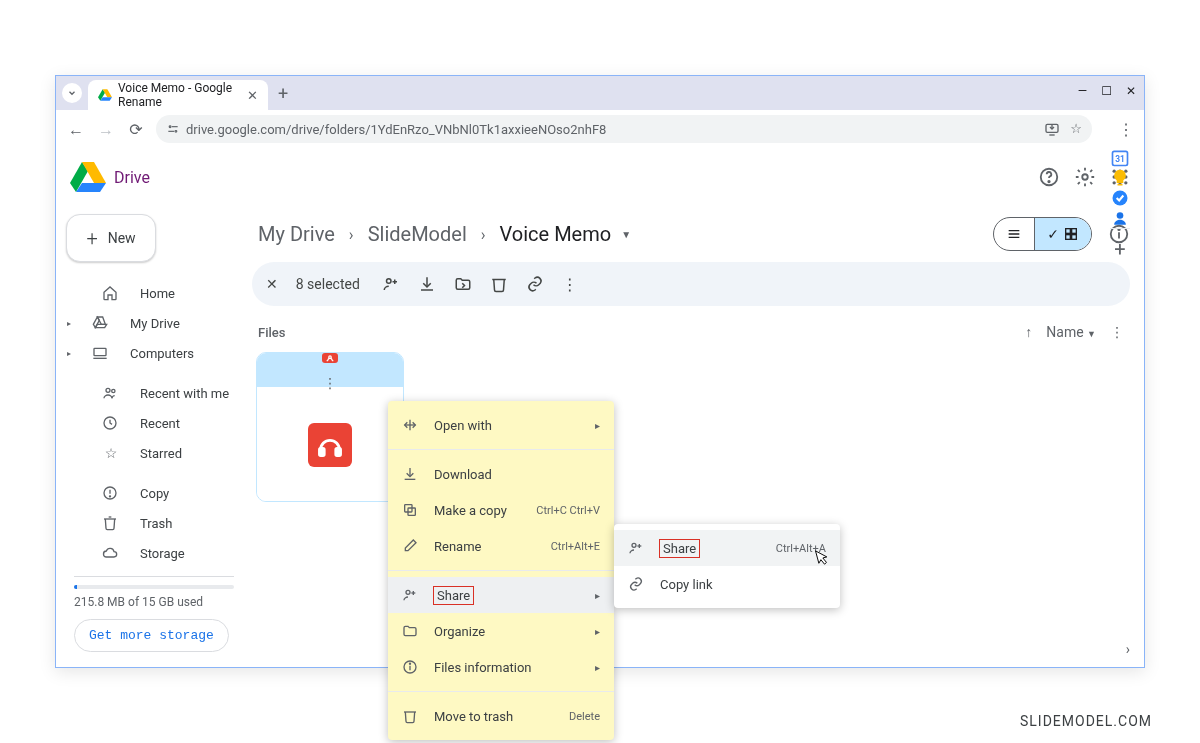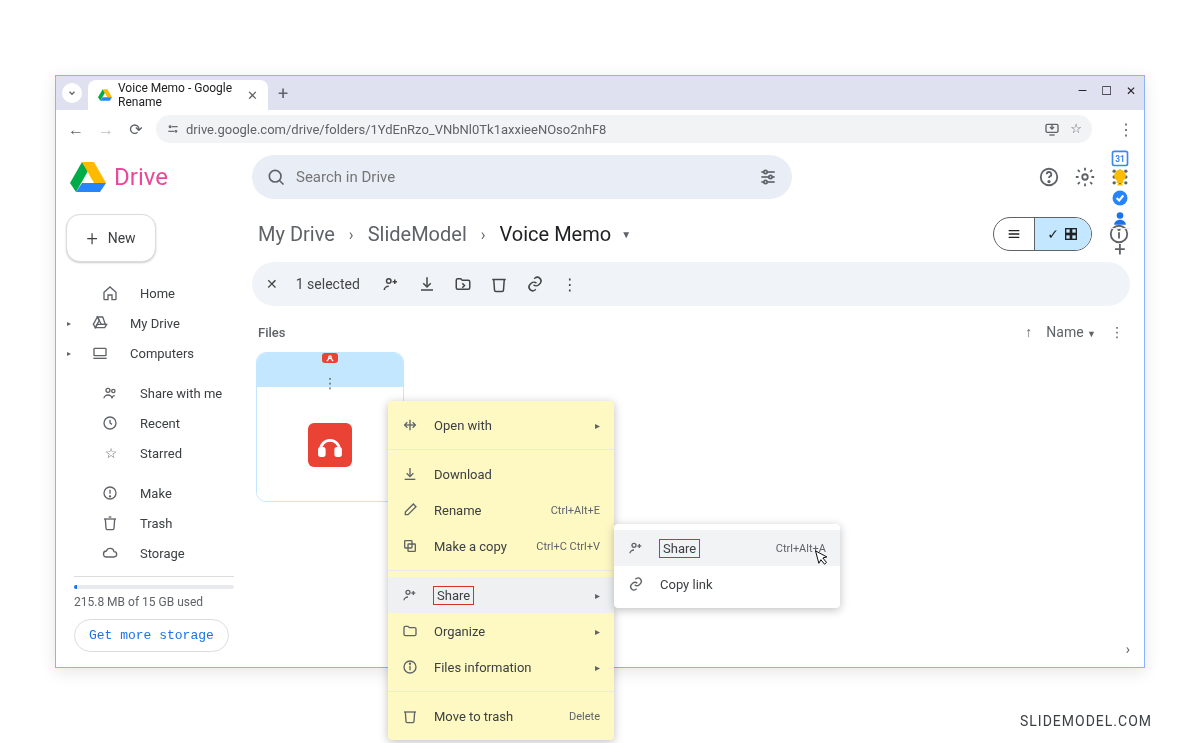--- a/index.html
+++ b/index.html
@@ -21,21 +21,21 @@
   .nav-btn.disabled { color: #bdc1c6; }
   .url-field { flex: 1; height: 28px; background: #f1f3f4; border-radius: 14px; display: flex; align-items: center; padding: 0 10px; font-size: 13px; color: #5f6368; }
   .url-icon { margin-right: 6px; font-size: 12px; }
   .url-actions { display: flex; gap: 10px; color: #5f6368; margin-left: 6px; }
   .url-actions span { cursor: pointer; }
   .chrome-menu { color: #5f6368; cursor: pointer; margin-left: 16px; }
   
   .app-bar { height: 58px; display: flex; align-items: center; padding: 0 14px; }
   .logo-area { width: 182px; display: flex; align-items: center; gap: 8px; }
   .drive-logo { width: 36px; height: 36px; }
-  .drive-name { font-size: 24px; color: #ec4899; }
+  .drive-name { font-size: 16px; color: #701a75; }
   .search-container { flex: 1; max-width: 540px; }
   .search-box { background: #e9eef6; border-radius: 24px; height: 44px; display: flex; align-items: center; padding: 0 14px; }
   .search-box .icon { color: #5f6368; margin-right: 10px; }
   .search-box input { border: none; background: transparent; font-size: 15px; color: #5f6368; flex: 1; outline: none; }
   .search-box .filter { color: #5f6368; cursor: pointer; }
   .top-actions { margin-left: auto; display: flex; gap: 14px; align-items: center; color: #5f6368; }
   .top-actions > * { cursor: pointer; }
   
   .content-wrap { display: flex; height: calc(100% - 130px); }
   
@@ -172,41 +172,20 @@
     <div class="logo-area">
       <span class="drive-logo">
         <svg viewBox="0 0 24 24" width="36" height="36">
             <path d="M8 2l-8 14 4 6 8-14z" fill="#00ac47"></path>
             <path d="M16 2H8l8 14h8z" fill="#ffba00"></path>
             <path d="M4 22h16l4-6H8z" fill="#2684fc"></path>
           </svg>
       </span>
       <span class="drive-name">Drive</span>
     </div>
-    <div class="search-container">
-      <div class="search-box">
-        <span class="icon">
-          <svg width="20" height="20" viewBox="0 0 24 24" fill="none" stroke="#5f6368" stroke-width="2">
-              <circle cx="11" cy="11" r="7"></circle>
-              <line x1="21" y1="21" x2="16.5" y2="16.5"></line>
-            </svg>
-        </span>
-        <input placeholder="Search in Drive" style="">
-        <span class="filter">
-          <svg width="20" height="20" viewBox="0 0 24 24" fill="none" stroke="#5f6368" stroke-width="2">
-              <line x1="4" y1="6" x2="20" y2="6"></line>
-              <circle cx="9" cy="6" r="2" fill="#e9eef6"></circle>
-              <line x1="4" y1="12" x2="20" y2="12"></line>
-              <circle cx="15" cy="12" r="2" fill="#e9eef6"></circle>
-              <line x1="4" y1="18" x2="20" y2="18"></line>
-              <circle cx="9" cy="18" r="2" fill="#e9eef6"></circle>
-            </svg>
-        </span>
-      </div>
-    </div>
     <div class="top-actions">
       <span>
           <svg width="22" height="22" viewBox="0 0 24 24" fill="none" stroke="#5f6368" stroke-width="2">
             <circle cx="12" cy="12" r="9"></circle>
             <path d="M9.5 9a2.5 2.5 0 1 1 3.5 2.3c-.8.4-1 1-1 1.7"></path>
             <circle cx="12" cy="17" r="0.8" fill="#5f6368"></circle>
           </svg>
         </span>
       <span>
           <svg width="22" height="22" viewBox="0 0 24 24" fill="none" stroke="#5f6368" stroke-width="2">
@@ -272,21 +251,21 @@
         <li class="nav-item">
             <span class="caret"></span>
             <span class="icon">
               <svg width="16" height="16" viewBox="0 0 24 24" fill="none" stroke="#5f6368" stroke-width="2">
                 <circle cx="9" cy="8" r="3"></circle>
                 <circle cx="17" cy="9" r="2.5"></circle>
                 <path d="M3 20c0-3 3-5 6-5s6 2 6 5"></path>
                 <path d="M15 20c0-2 2-4 4-4"></path>
               </svg>
             </span>
-            <span>Share with me</span>
+            <span>Recent with me</span>
           </li>
         <li class="nav-item">
             <span class="caret"></span>
             <span class="icon">
               <svg width="16" height="16" viewBox="0 0 24 24" fill="none" stroke="#5f6368" stroke-width="2">
                 <circle cx="12" cy="12" r="9"></circle>
                 <polyline points="12 7 12 12 15 14"></polyline>
               </svg>
             </span>
             <span>Recent</span>
@@ -299,21 +278,21 @@
         <li class="nav-sep"></li>
         <li class="nav-item">
             <span class="caret"></span>
             <span class="icon">
               <svg width="16" height="16" viewBox="0 0 24 24" fill="none" stroke="#5f6368" stroke-width="2">
                 <circle cx="12" cy="12" r="9"></circle>
                 <line x1="12" y1="7" x2="12" y2="13"></line>
                 <circle cx="12" cy="17" r="0.8" fill="#5f6368"></circle>
               </svg>
             </span>
-            <span>Make</span>
+            <span>Copy</span>
           </li>
         <li class="nav-item">
             <span class="caret"></span>
             <span class="icon">
               <svg width="16" height="16" viewBox="0 0 24 24" fill="none" stroke="#5f6368" stroke-width="2">
                 <polyline points="3 6 5 6 21 6"></polyline>
                 <path d="M19 6l-1 14a2 2 0 0 1-2 2H8a2 2 0 0 1-2-2L5 6"></path>
                 <path d="M10 3h4"></path>
               </svg>
             </span>
@@ -368,21 +347,21 @@
             <svg width="22" height="22" viewBox="0 0 24 24" fill="none" stroke="#5f6368" stroke-width="2">
               <circle cx="12" cy="12" r="9"></circle>
               <line x1="12" y1="10" x2="12" y2="17"></line>
               <circle cx="12" cy="7" r="0.8" fill="#5f6368"></circle>
             </svg>
           </span>
       </div>
 
       <div class="selection-bar">
         <span class="close">✕</span>
-        <span class="label">1 selected</span>
+        <span class="label">8 selected</span>
         <span class="action">
             <svg width="18" height="18" viewBox="0 0 24 24" fill="none" stroke="#444746" stroke-width="2">
               <circle cx="9" cy="8" r="3"></circle>
               <path d="M3 20c0-3 3-5 6-5"></path>
               <line x1="17" y1="6" x2="17" y2="12"></line>
               <line x1="14" y1="9" x2="20" y2="9"></line>
             </svg>
           </span>
         <span class="action">
             <svg width="18" height="18" viewBox="0 0 24 24" fill="none" stroke="#444746" stroke-width="2">
@@ -465,35 +444,35 @@
                 <path d="M12 3v12"></path>
                 <polyline points="7 11 12 16 17 11"></polyline>
                 <line x1="4" y1="20" x2="20" y2="20"></line>
               </svg>
             </span>
           <span class="label">Download</span>
         </div>
         <div class="menu-item">
           <span class="icon">
               <svg width="16" height="16" viewBox="0 0 24 24" fill="none" stroke="#5f6368" stroke-width="2">
+                <rect x="9" y="9" width="11" height="11" rx="1"></rect>
+                <rect x="4" y="4" width="11" height="11" rx="1"></rect>
+              </svg>
+            </span>
+          <span class="label">Make a copy</span>
+          <span class="shortcut">Ctrl+C Ctrl+V</span>
+        </div>
+        <div class="menu-item">
+          <span class="icon">
+              <svg width="16" height="16" viewBox="0 0 24 24" fill="none" stroke="#5f6368" stroke-width="2">
                 <path d="M17 3l4 4-12 12H5v-4z"></path>
               </svg>
             </span>
           <span class="label">Rename</span>
           <span class="shortcut">Ctrl+Alt+E</span>
-        </div>
-        <div class="menu-item">
-          <span class="icon">
-              <svg width="16" height="16" viewBox="0 0 24 24" fill="none" stroke="#5f6368" stroke-width="2">
-                <rect x="9" y="9" width="11" height="11" rx="1"></rect>
-                <rect x="4" y="4" width="11" height="11" rx="1"></rect>
-              </svg>
-            </span>
-          <span class="label">Make a copy</span>
-          <span class="shortcut">Ctrl+C Ctrl+V</span>
         </div>
         <div class="menu-divider"></div>
         <div class="menu-item highlight">
           <span class="icon">
               <svg width="16" height="16" viewBox="0 0 24 24" fill="none" stroke="#5f6368" stroke-width="2">
                 <circle cx="9" cy="8" r="3"></circle>
                 <path d="M3 20c0-3 3-5 6-5"></path>
                 <line x1="17" y1="6" x2="17" y2="12"></line>
                 <line x1="14" y1="9" x2="20" y2="9"></line>
               </svg>

